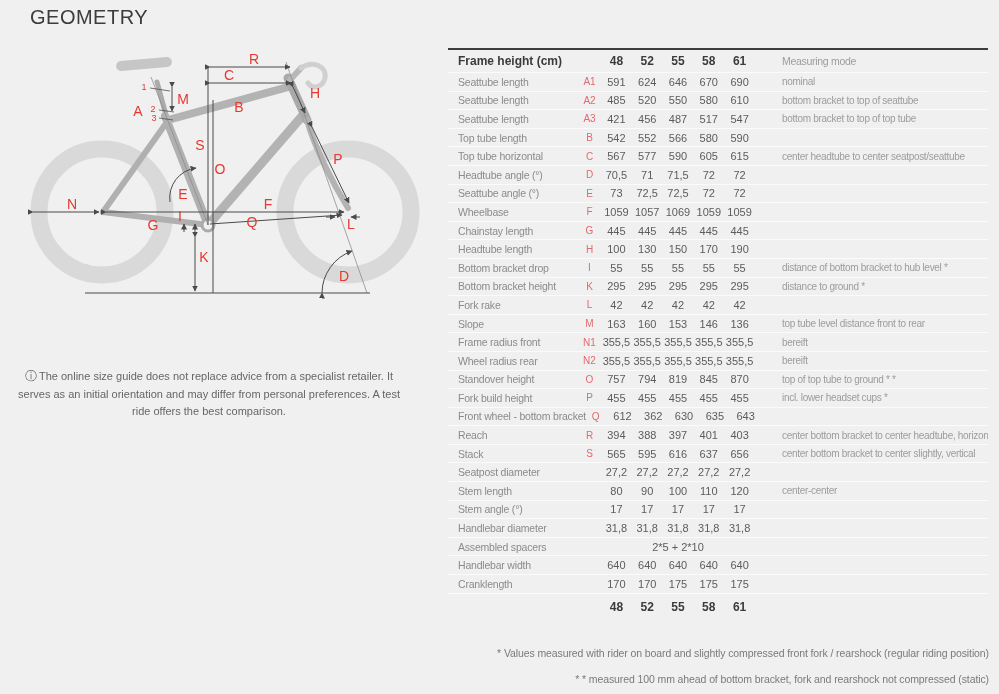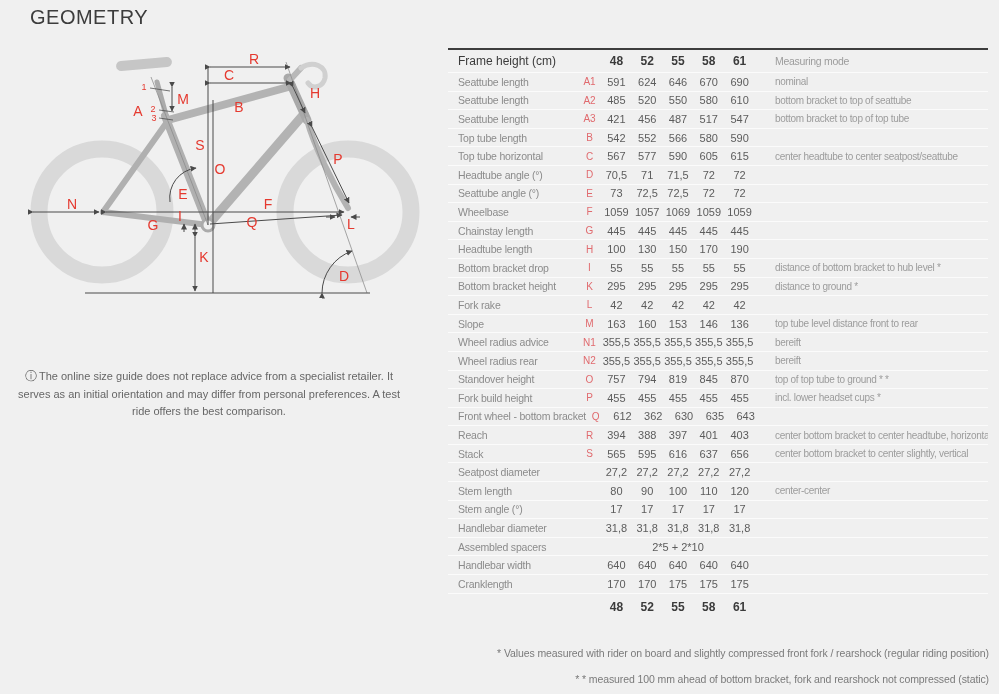--- a/index.html
+++ b/index.html
@@ -13,22 +13,22 @@
         text-align:center;line-height:1.55}
   .note .info-ico{font-size:12px;margin-right:2px}
   .gtable{position:absolute;left:448px;top:48px;width:540px;border-top:2px solid #3d3d3d}
   .trow{display:flex;align-items:center;height:17.6px;border-bottom:1px solid #fbfbfb;font-size:11px}
   .thead{height:22px}
   .c-label{flex:0 0 122px;padding-left:10px;color:#8b8b8b;font-size:10.5px;letter-spacing:-.2px;white-space:nowrap}
   .c-code{flex:0 0 19px;text-align:center;color:#e06a6e;font-size:10px}
   .c-vals{flex:0 0 154px;display:flex;margin-left:2px}
   .c-val{width:30.8px;text-align:center;color:#5c5c5c;font-size:11px;white-space:nowrap}
   .c-span{flex:1;text-align:center;color:#5c5c5c;font-size:11px}
-  .c-mode{flex:1;margin-left:20px;color:#9c9c9c;font-size:10px;letter-spacing:-.3px;white-space:nowrap;overflow:hidden}
-  .thead .c-label{color:#3b3b3b;font-weight:normal;font-size:12px;letter-spacing:0}
+  .c-mode{flex:1;margin-left:27px;color:#9c9c9c;font-size:10px;letter-spacing:-.3px;white-space:nowrap;overflow:hidden}
+  .thead .c-label{color:#3b3b3b;font-weight:bold;font-size:12px;letter-spacing:0}
   .thead .c-val{color:#3b3b3b;font-weight:bold;font-size:12px}
   .thead .c-mode{font-size:10.5px}
   .tfoot{border-bottom:none;height:26px}
   .tfoot .c-val{color:#3b3b3b;font-weight:bold;font-size:12px}
   .footnotes{position:absolute;right:10px;top:640px;text-align:right;font-size:10.5px;
              letter-spacing:-.1px;color:#7a7a7a;line-height:26px;white-space:nowrap}
 </style>
 </head>
 <body>
 
@@ -295,21 +295,21 @@
     <div class="c-vals">
           <div class="c-val">163</div>
           <div class="c-val">160</div>
           <div class="c-val">153</div>
           <div class="c-val">146</div>
           <div class="c-val">136</div>
         </div>
     <div class="c-mode">top tube level distance front to rear</div>
   </div>
       <div class="trow">
-    <div class="c-label">Wheel radius advice</div>
+    <div class="c-label">Frame radius front</div>
     <div class="c-code">N1</div>
     <div class="c-vals">
           <div class="c-val">355,5</div>
           <div class="c-val">355,5</div>
           <div class="c-val">355,5</div>
           <div class="c-val">355,5</div>
           <div class="c-val">355,5</div>
         </div>
     <div class="c-mode">bereift</div>
   </div>

